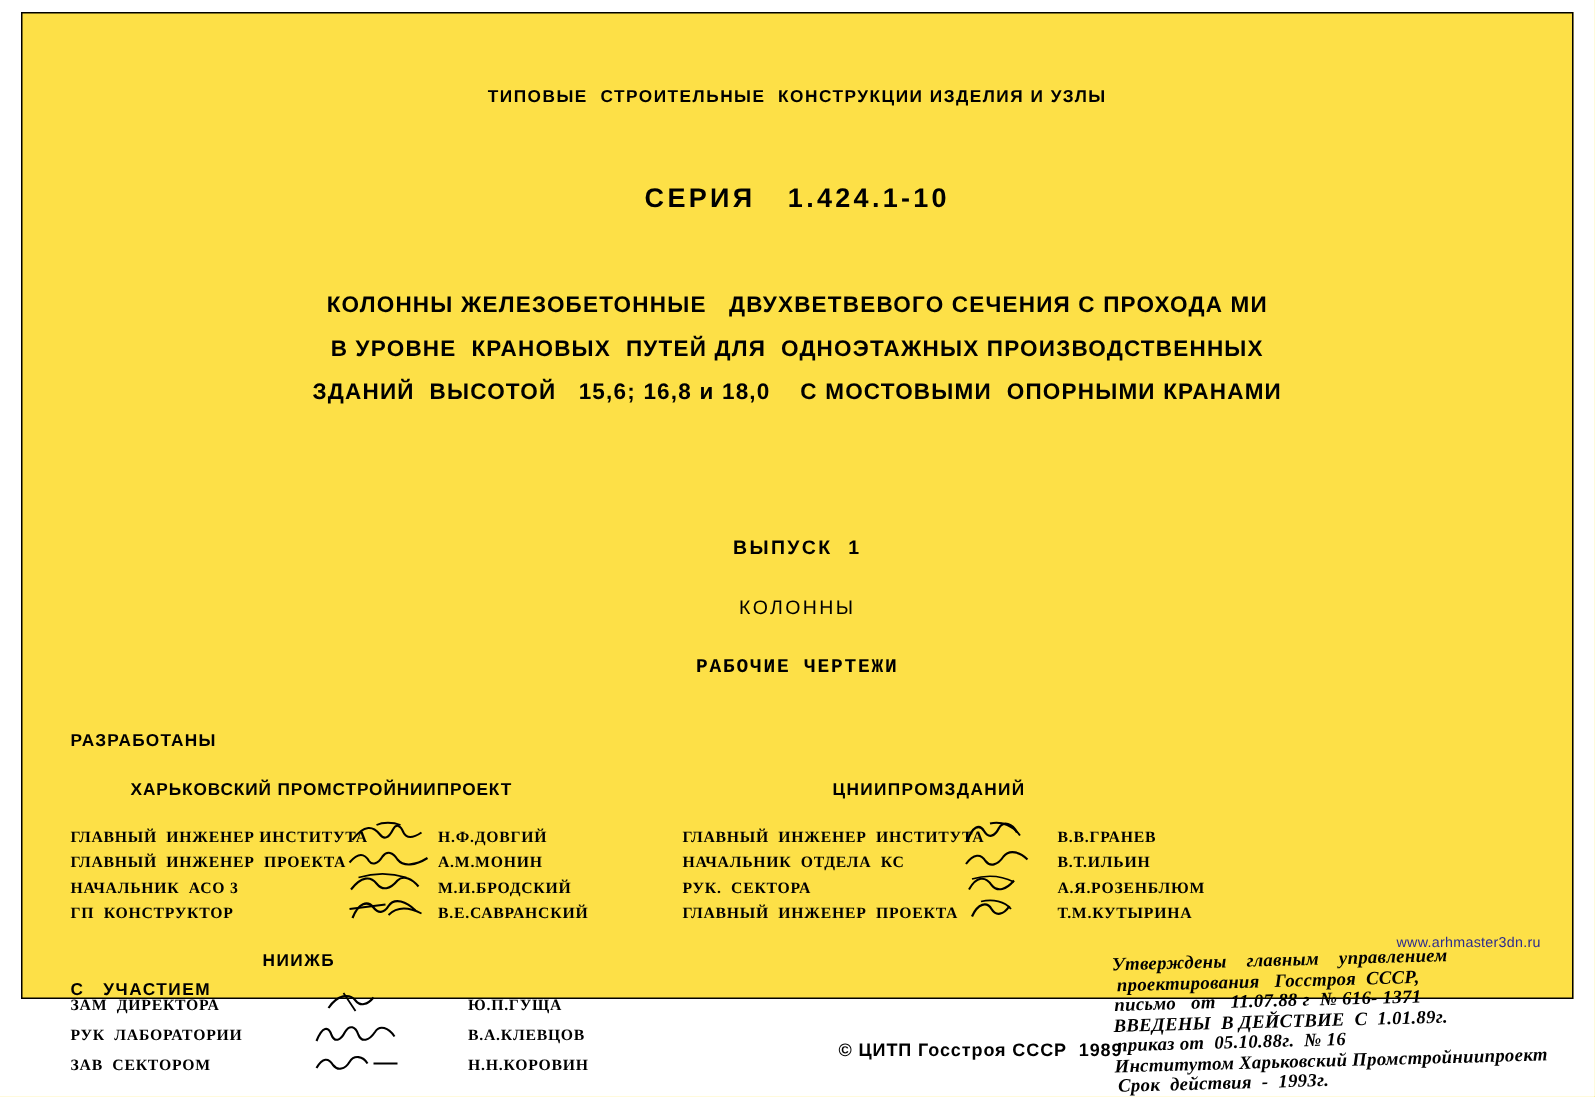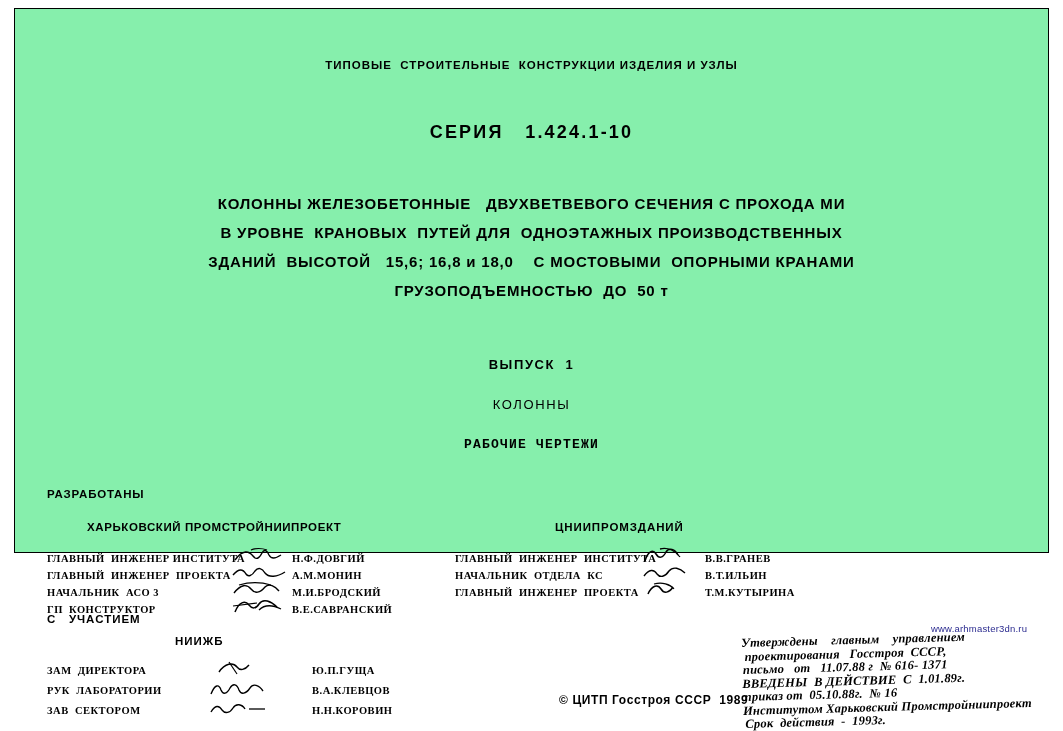--- a/index.html
+++ b/index.html
@@ -15,23 +15,23 @@
     width: 1063px;
     height: 731px;
     background: #ffffff;
     overflow: hidden;
   }
   #sheet {
     position: absolute;
     left: 14px;
     top: 8px;
     width: 1035px;
-    height: 545px;
+    height: 658px;
     border: 1px solid #000000;
-    background: #86efac;
+    background: #fde047;
     box-sizing: border-box;
   }
   .txt {
     position: absolute;
     color: #000000;
     white-space: pre;
     font-family: "Liberation Sans", sans-serif;
   }
   .center {
     left: 0;
@@ -140,21 +140,21 @@
     font-style: italic;
     font-size: 14px;
     color: #000;
     overflow: visible;
   }
   .col-left  .sig { left: 182px; }
   .col-right .sig { left: 185px; }
 
   .uchastiem {
     left: 32px;
-    top: 604px;
+    top: 645px;
     font-size: 11.5px;
     letter-spacing: 1.0px;
     font-weight: bold;
   }
   .niizhb {
     left: 160px;
     top: 626px;
     font-size: 11.5px;
     letter-spacing: 1.0px;
     font-weight: bold;
@@ -210,21 +210,20 @@
 <div id="page">
   <div id="sheet">
 
     <div class="txt center header-line">ТИПОВЫЕ  СТРОИТЕЛЬНЫЕ  КОНСТРУКЦИИ ИЗДЕЛИЯ И УЗЛЫ</div>
 
     <div class="txt center series-line">СЕРИЯ   1.424.1-10</div>
 
     <div class="txt center title-line t1">КОЛОННЫ ЖЕЛЕЗОБЕТОННЫЕ   ДВУХВЕТВЕВОГО СЕЧЕНИЯ С ПРОХОДА МИ</div>
     <div class="txt center title-line t2">В УРОВНЕ  КРАНОВЫХ  ПУТЕЙ ДЛЯ  ОДНОЭТАЖНЫХ ПРОИЗВОДСТВЕННЫХ</div>
     <div class="txt center title-line t3">ЗДАНИЙ  ВЫСОТОЙ   15,6; 16,8 и 18,0    С МОСТОВЫМИ  ОПОРНЫМИ КРАНАМИ</div>
-    <div class="txt center title-line t4">ГРУЗОПОДЪЕМНОСТЬЮ  ДО  50 т</div>
 
     <div class="txt center issue-line">ВЫПУСК  1</div>
     <div class="txt center kolonny-line">КОЛОННЫ</div>
     <div class="txt center working-line">РАБОЧИЕ ЧЕРТЕЖИ</div>
 
     <div class="txt razrab">РАЗРАБОТАНЫ</div>
 
     <div class="txt org-left">ХАРЬКОВСКИЙ ПРОМСТРОЙНИИПРОЕКТ</div>
     <div class="txt org-right">ЦНИИПРОМЗДАНИЙ</div>
 
@@ -271,20 +270,28 @@
           <path d="M20 2 C28 0, 36 4, 40 10" fill="none" stroke="#000" stroke-width="1.3"></path>
         </svg>
         <span class="pname">В.В.ГРАНЕВ</span>
       </div>
       <div class="prow">
         <span class="prole">НАЧАЛЬНИК  ОТДЕЛА  КС</span>
         <svg class="sig" viewBox="0 0 80 18">
           <path d="M4 12 C9 5, 14 5, 17 10 C20 14, 25 13, 29 7 C33 2, 40 4, 45 9" fill="none" stroke="#000" stroke-width="1.4"></path>
         </svg>
         <span class="pname">В.Т.ИЛЬИН</span>
+      </div>
+      <div class="prow">
+        <span class="prole">РУК.  СЕКТОРА</span>
+        <svg class="sig" viewBox="0 0 80 18">
+          <path d="M6 12 C11 3, 17 3, 21 9 C25 14, 31 12, 36 6" fill="none" stroke="#000" stroke-width="1.4"></path>
+          <path d="M8 5 C18 2, 28 3, 36 7" fill="none" stroke="#000" stroke-width="1.1"></path>
+        </svg>
+        <span class="pname">А.Я.РОЗЕНБЛЮМ</span>
       </div>
       <div class="prow">
         <span class="prole">ГЛАВНЫЙ  ИНЖЕНЕР  ПРОЕКТА</span>
         <svg class="sig" viewBox="0 0 80 18">
           <path d="M8 13 C12 4, 18 3, 21 8 C24 13, 29 12, 33 6" fill="none" stroke="#000" stroke-width="1.5"></path>
           <path d="M14 3 C22 1, 30 3, 34 8" fill="none" stroke="#000" stroke-width="1.2"></path>
         </svg>
         <span class="pname">Т.М.КУТЫРИНА</span>
       </div>
     </div>

